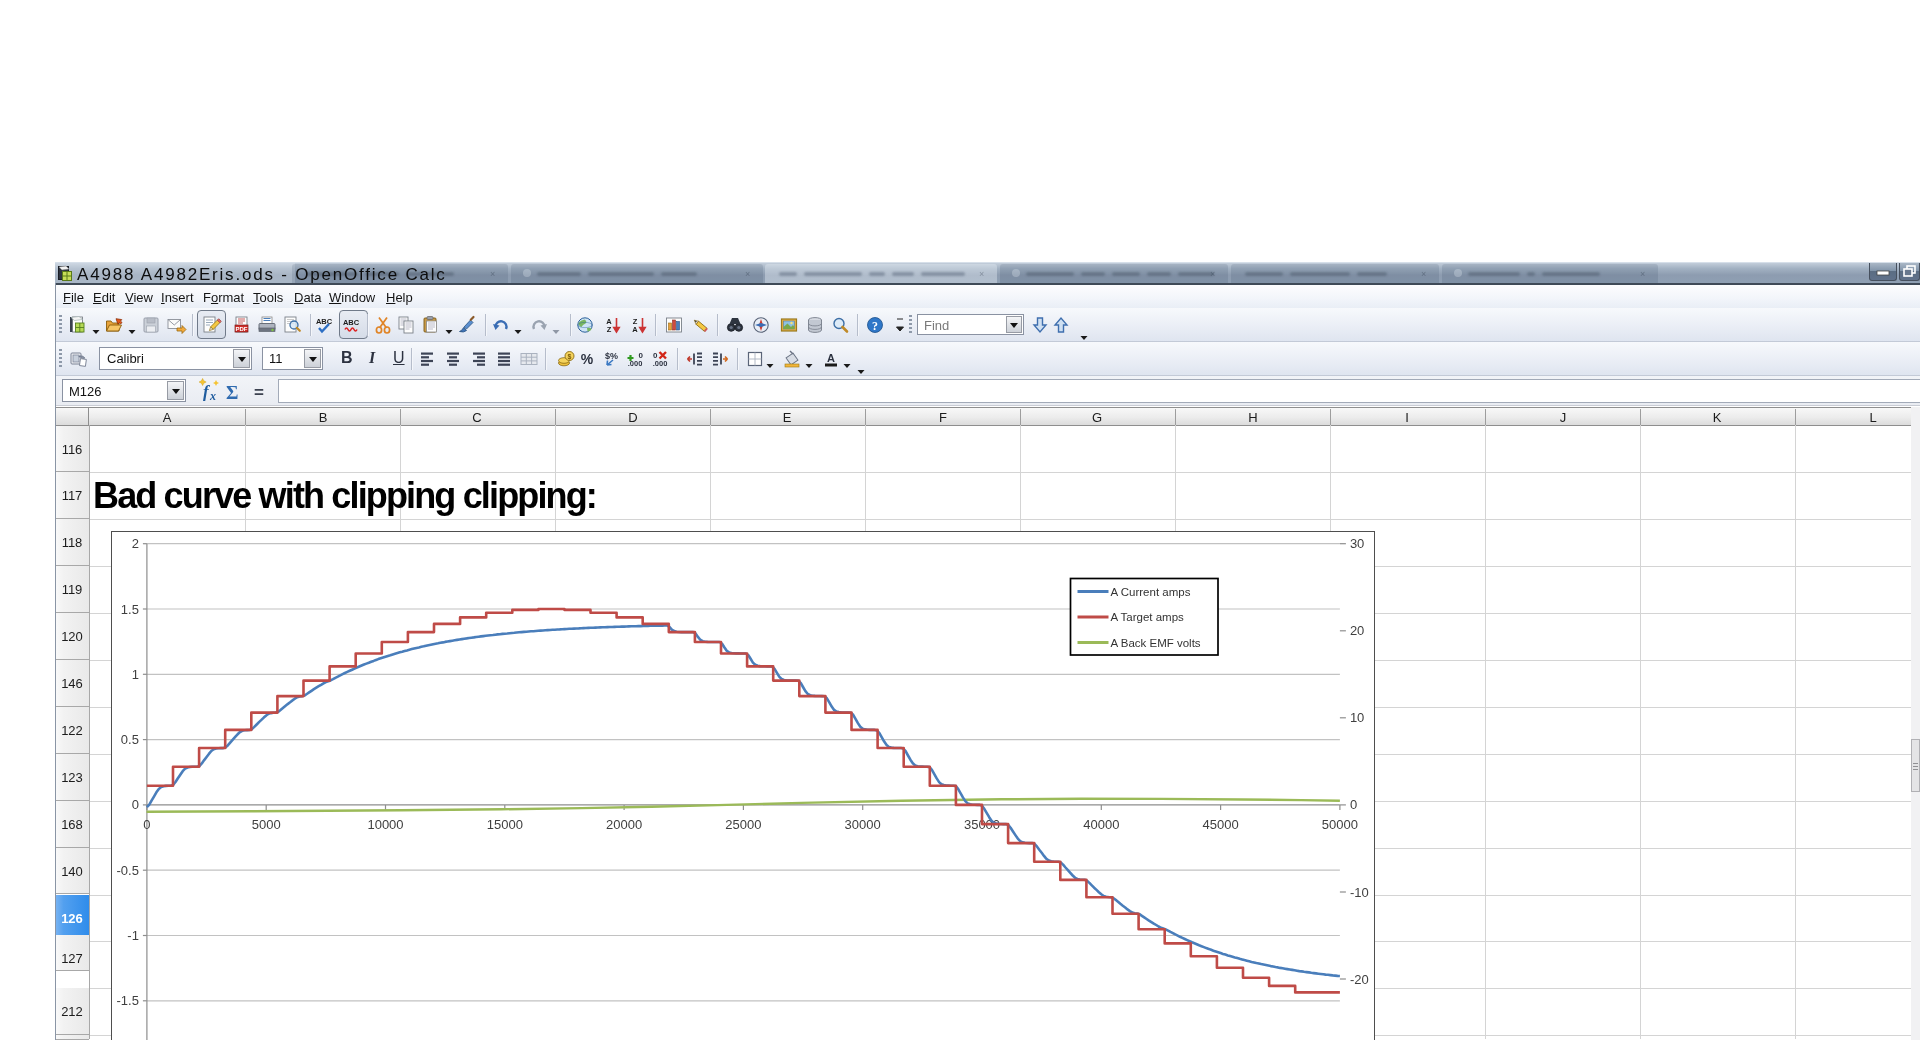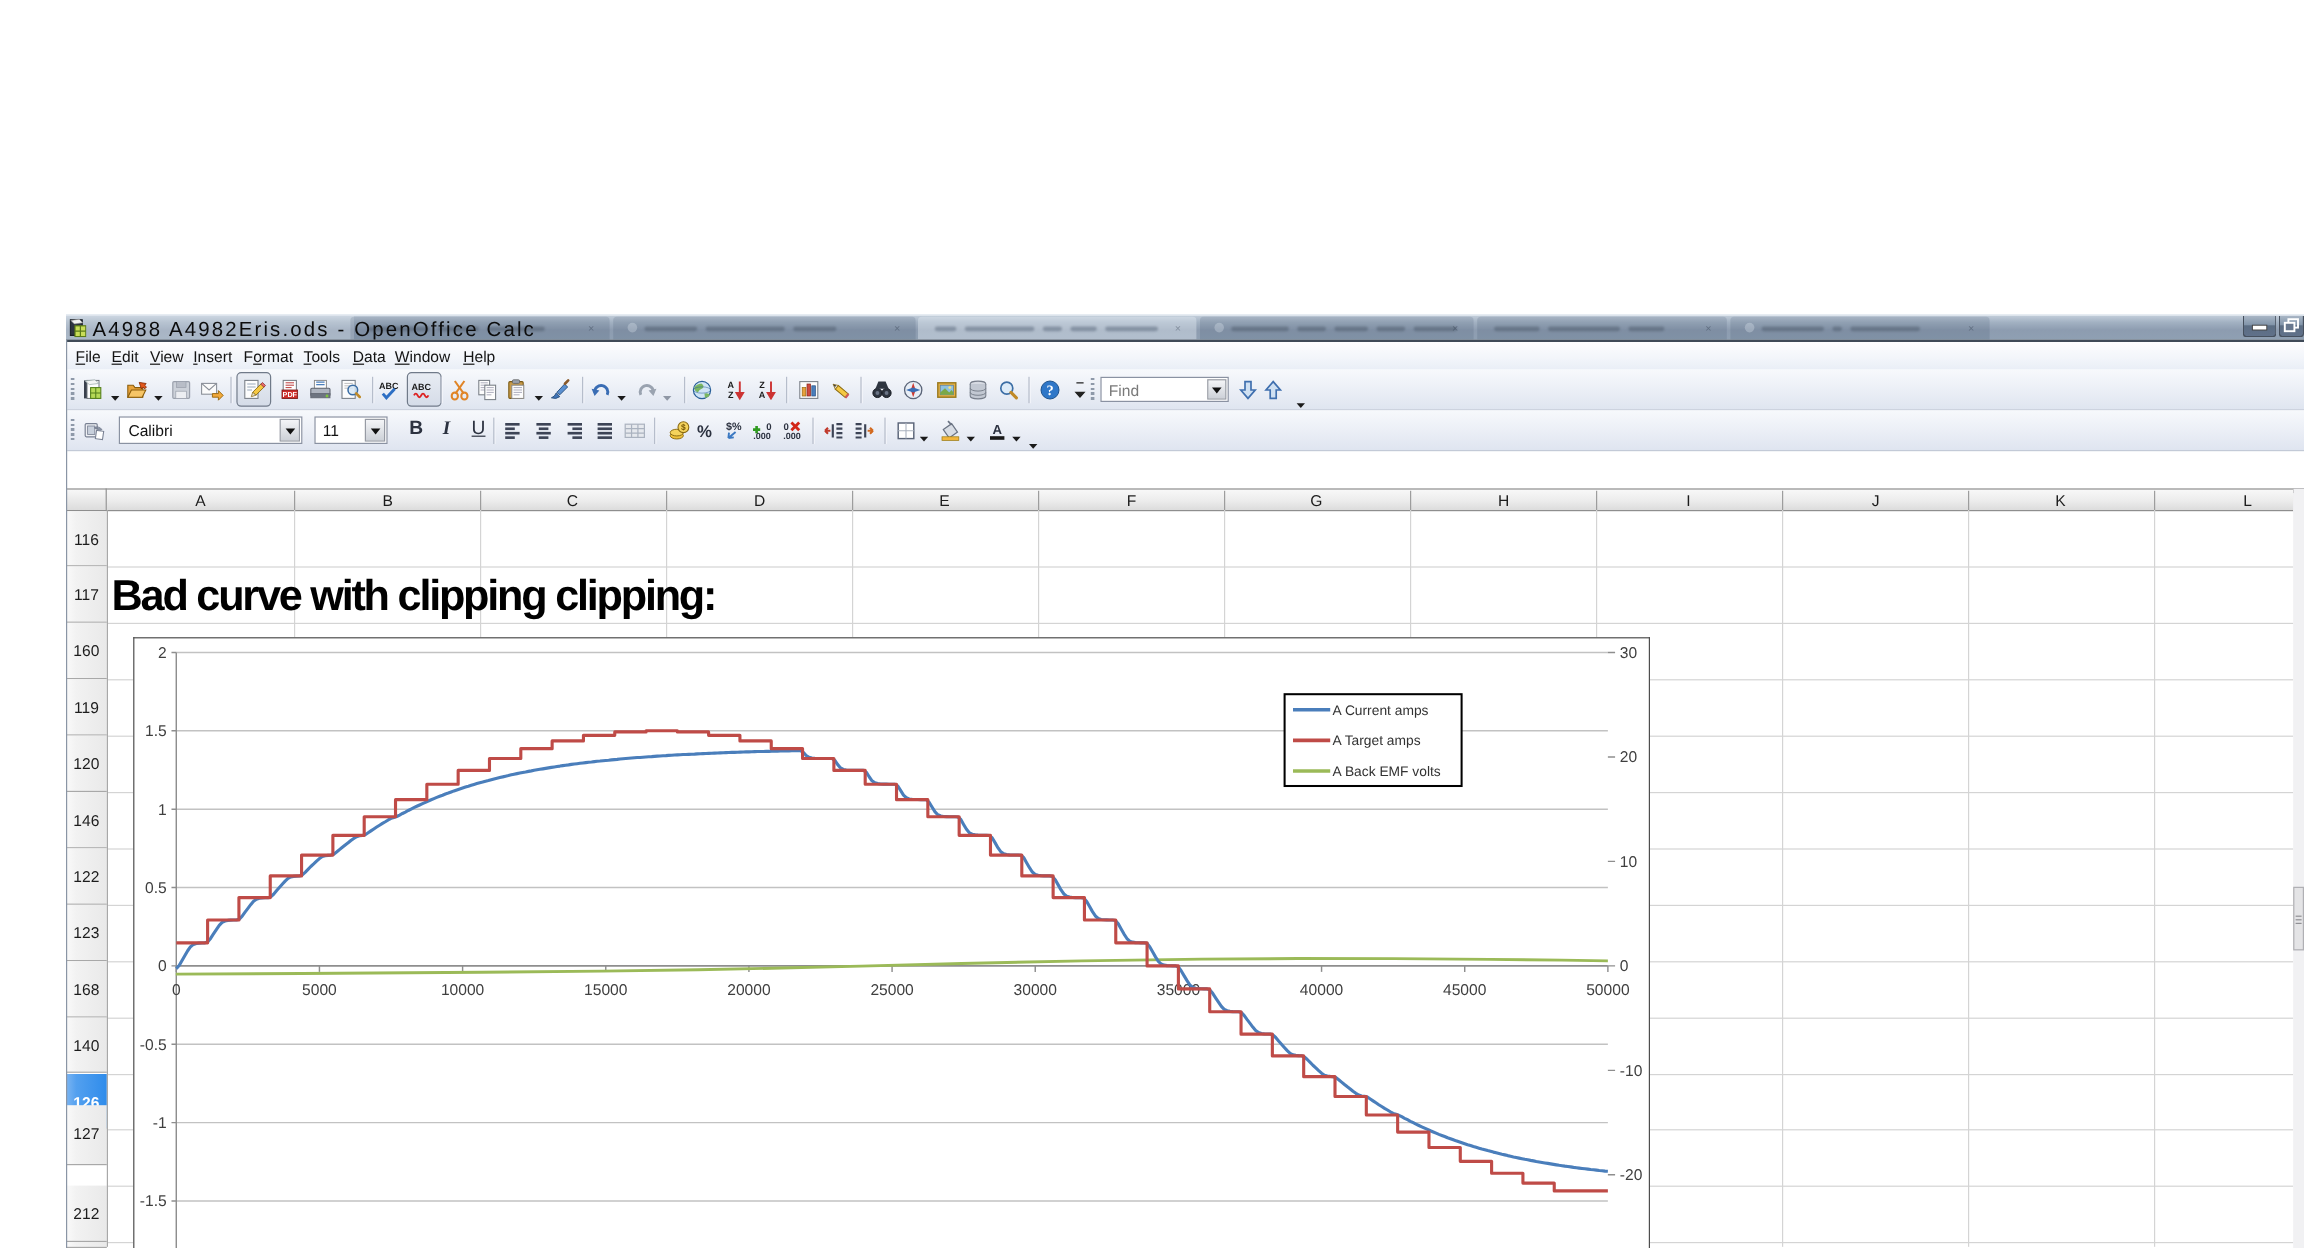--- a/index.html
+++ b/index.html
@@ -412,20 +412,35 @@
 <rect x="-6" y="4.5" width="12" height="3" fill="#1a1a1a"></rect>
         </g>
         <path transform="translate(791,17)" d="M-3.5 5 h7 l-3.5 4 z" fill="#1a1a1a"></path>
         <path transform="translate(805,30)" d="M-3.5 -2 h7 l-3.5 4 z" fill="#1a1a1a"></path>
       </svg>
       <div class="vsep" style="left:355px"></div>
       <div class="vsep" style="left:489px"></div>
       <div class="vsep" style="left:621px"></div>
       <div class="vsep" style="left:681px"></div>
     </div>
+<div id="fbar">
+      <div class="combo" style="left:6px;top:3px;width:124px;height:23px">
+        <div class="abs" style="left:6px;top:4px;font-size:13px;color:#111">M126</div>
+        <div class="cbtn" style="right:1px;top:1px;width:17px;height:19px"></div>
+      </div>
+      <svg class="abs" style="left:142px;top:2px" width="130" height="26" viewBox="0 0 130 26">
+<text x="5" y="19" font-size="17" font-style="italic" font-weight="bold" font-family="Liberation Serif" fill="#1f5c9e">f</text>
+<text x="12" y="22" font-size="12" font-style="italic" font-weight="bold" font-family="Liberation Serif" fill="#1f5c9e">x</text>
+<path d="M8 6 l1.5 -3 1.5 3 3 1.5 -3 1.5 -1.5 3 -1.5 -3 -3 -1.5 Z" fill="#f5c332" stroke="#c89a10" stroke-width="0.5" transform="translate(-3,-2) scale(0.8)"></path>
+<path d="M17 4 l1 -2 1 2 2 1 -2 1 -1 2 -1 -2 -2 -1 Z" fill="#f5c332"></path>
+<text x="28" y="21" font-size="19" font-weight="bold" font-family="Liberation Serif" fill="#2f6bb0">Σ</text>
+<text x="56" y="20" font-size="17" font-weight="bold" fill="#3c4250">=</text>
+</svg>
+      <div class="abs" style="left:222px;top:3px;width:1642px;height:24px;background:#fff;border:1px solid #a2aab8;border-right:none"></div>
+    </div>
 <div id="sheet">
       <div id="chdr" style="left:34px;width:1822px">
         <div class="ch" style="left:58px;width:40px">A</div>
         <div class="ch" style="left:214px;width:40px">B</div>
         <div class="ch" style="left:368px;width:40px">C</div>
         <div class="ch" style="left:524px;width:40px">D</div>
         <div class="ch" style="left:678px;width:40px">E</div>
         <div class="ch" style="left:834px;width:40px">F</div>
         <div class="ch" style="left:988px;width:40px">G</div>
         <div class="ch" style="left:1144px;width:40px">H</div>
@@ -446,30 +461,30 @@
         <div class="chsep" style="left:1706px"></div>
       </div>
       <div id="corner" style="border-top:1px solid #8e8e8e;border-bottom:1px solid #8e8e8e;left:0;width:34px"></div>
       <div class="abs" style="left:1856px;top:0;width:9px;height:4px;background:#1a1a1a"></div>
       <div class="abs" style="left:1856px;top:4px;width:9px;height:16px;background:#e8e8ea"></div>
       <svg class="abs" style="left:1856px;top:4px" width="9" height="16">
         <path d="M9 12 L4 9 L9 5" fill="#555"></path>
       </svg>
       <div class="rh" style="top:18.5px;height:46.9px;line-height:47px">116</div>
       <div class="rh" style="top:65.4px;height:46.9px;line-height:47px">117</div>
-      <div class="rh" style="top:112.3px;height:46.9px;line-height:47px">160</div>
+      <div class="rh" style="top:112.3px;height:46.9px;line-height:47px">118</div>
       <div class="rh" style="top:159.2px;height:46.9px;line-height:47px">119</div>
       <div class="rh" style="top:206.1px;height:46.9px;line-height:47px">120</div>
       <div class="rh" style="top:253.0px;height:46.9px;line-height:47px">146</div>
       <div class="rh" style="top:299.9px;height:46.9px;line-height:47px">122</div>
       <div class="rh" style="top:346.8px;height:46.9px;line-height:47px">123</div>
       <div class="rh" style="top:393.7px;height:46.9px;line-height:47px">168</div>
       <div class="rh" style="top:440.6px;height:46.9px;line-height:47px">140</div>
       <div class="rh rhsel" style="top:487.5px;height:46.9px;line-height:47px">126</div>
-      <div class="rh" style="top:514px;height:50px;line-height:47px">127</div>
+      <div class="rh" style="top:528px;height:36px;line-height:47px">127</div>
       <div class="rh" style="top:581.3px;height:46.9px;line-height:47px">212</div>
       <div class="rh" style="top:628.2px;height:4.8px"></div>
       <div class="abs" style="left:34px;top:18px;width:1px;height:614px;background:#a8a8a8"></div>
       <div class="gl" style="left:35px;top:65.4px;width:1821px;height:1px"></div>
       <div class="gl" style="left:35px;top:112.3px;width:1821px;height:1px"></div>
       <div class="gl" style="left:35px;top:159.2px;width:1821px;height:1px"></div>
       <div class="gl" style="left:35px;top:206.1px;width:1821px;height:1px"></div>
       <div class="gl" style="left:35px;top:253.0px;width:1821px;height:1px"></div>
       <div class="gl" style="left:35px;top:299.9px;width:1821px;height:1px"></div>
       <div class="gl" style="left:35px;top:346.8px;width:1821px;height:1px"></div>

